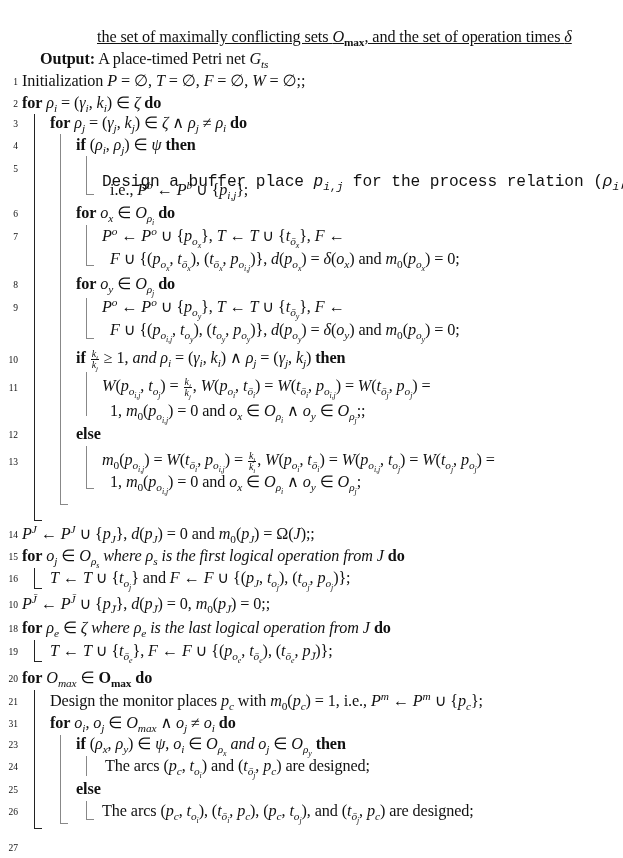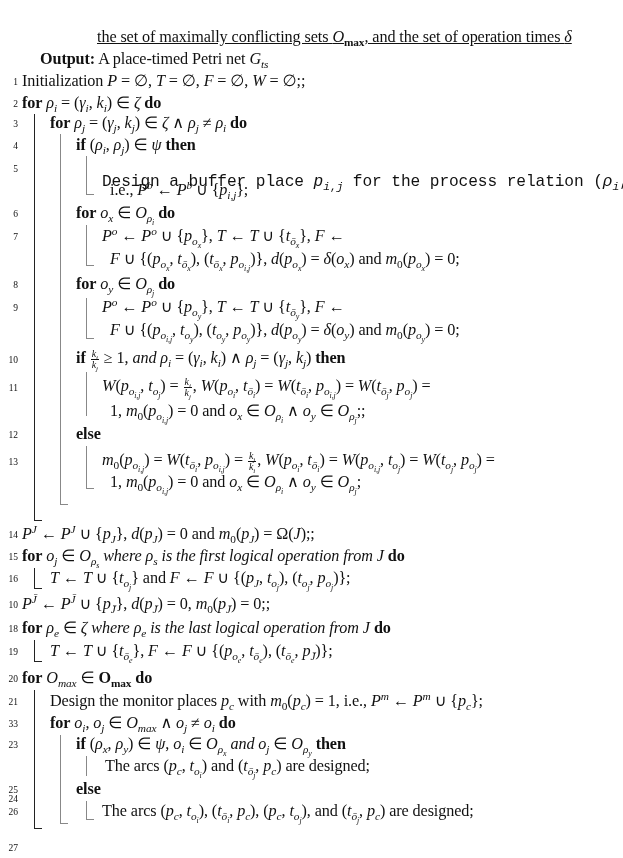--- a/index.html
+++ b/index.html
@@ -126,32 +126,32 @@
 
   <div class="ln" style="top:674px;">20</div>
   <div class="txt" style="left:22px; top:668px;"><b>for</b> <i>O</i><sub><i>max</i></sub> ∈ <b>O</b><sub><b>max</b></sub> <b>do</b></div>
 
   <div class="vbar" style="left:34px; top:690px; height:138px;"></div>
   <div class="hfoot" style="left:34px; top:828px; width:8px;"></div>
 
   <div class="ln" style="top:697px;">21</div>
   <div class="txt" style="left:50px; top:691px;">Design the monitor places <i>p</i><sub><i>c</i></sub> with <i>m</i><sub>0</sub>(<i>p</i><sub><i>c</i></sub>) = 1, i.e., <i>P</i><sup><i>m</i></sup> ← <i>P</i><sup><i>m</i></sup> ∪ {<i>p</i><sub><i>c</i></sub>};</div>
 
-  <div class="ln" style="top:719px;">33</div>
+  <div class="ln" style="top:719px;">31</div>
   <div class="txt" style="left:50px; top:713px;"><b>for</b> <i>o</i><sub><i>i</i></sub>, <i>o</i><sub><i>j</i></sub> ∈ <i>O</i><sub><i>max</i></sub> ∧ <i>o</i><sub><i>j</i></sub> ≠ <i>o</i><sub><i>i</i></sub> <b>do</b></div>
 
   <div class="vbar gray" style="left:60px; top:735px; height:88px;"></div>
   <div class="hfoot gray" style="left:60px; top:823px; width:8px;"></div>
 
   <div class="ln" style="top:740px;">23</div>
   <div class="txt" style="left:76px; top:734px;"><b>if</b> (<i>ρ</i><sub><i>x</i></sub>, <i>ρ</i><sub><i>y</i></sub>) ∈ <i>ψ</i>, <i>o</i><sub><i>i</i></sub> ∈ <i>O</i><sub><i>ρ<sub>x</sub></i></sub> <i>and o</i><sub><i>j</i></sub> ∈ <i>O</i><sub><i>ρ<sub>y</sub></i></sub> <b>then</b></div>
 
   <div class="vbar gray" style="left:86px; top:756px; height:20px;"></div>
 
-  <div class="ln" style="top:762px;margin-top:32px;">24</div>
+  <div class="ln" style="top:762px;">24</div>
   <div class="txt" style="left:98px; top:756px;margin-left:7px;">The arcs (<i>p</i><sub><i>c</i></sub>, <i>t</i><sub><i>o<sub>i</sub></i></sub>) and (<i>t</i><sub><i>ō<sub>j</sub></i></sub>, <i>p</i><sub><i>c</i></sub>) are designed;</div>
 
   <div class="ln" style="top:785px;">25</div>
   <div class="txt" style="left:76px; top:779px;"><b>else</b></div>
 
   <div class="vbar gray" style="left:86px; top:801px; height:18px;"></div>
   <div class="hfoot gray" style="left:86px; top:819px; width:8px;"></div>
 
   <div class="ln" style="top:807px;">26</div>
   <div class="txt" style="left:102px; top:801px;">The arcs (<i>p</i><sub><i>c</i></sub>, <i>t</i><sub><i>o<sub>i</sub></i></sub>), (<i>t</i><sub><i>ō<sub>i</sub></i></sub>, <i>p</i><sub><i>c</i></sub>), (<i>p</i><sub><i>c</i></sub>, <i>t</i><sub><i>o<sub>j</sub></i></sub>), and (<i>t</i><sub><i>ō<sub>j</sub></i></sub>, <i>p</i><sub><i>c</i></sub>) are designed;</div>

